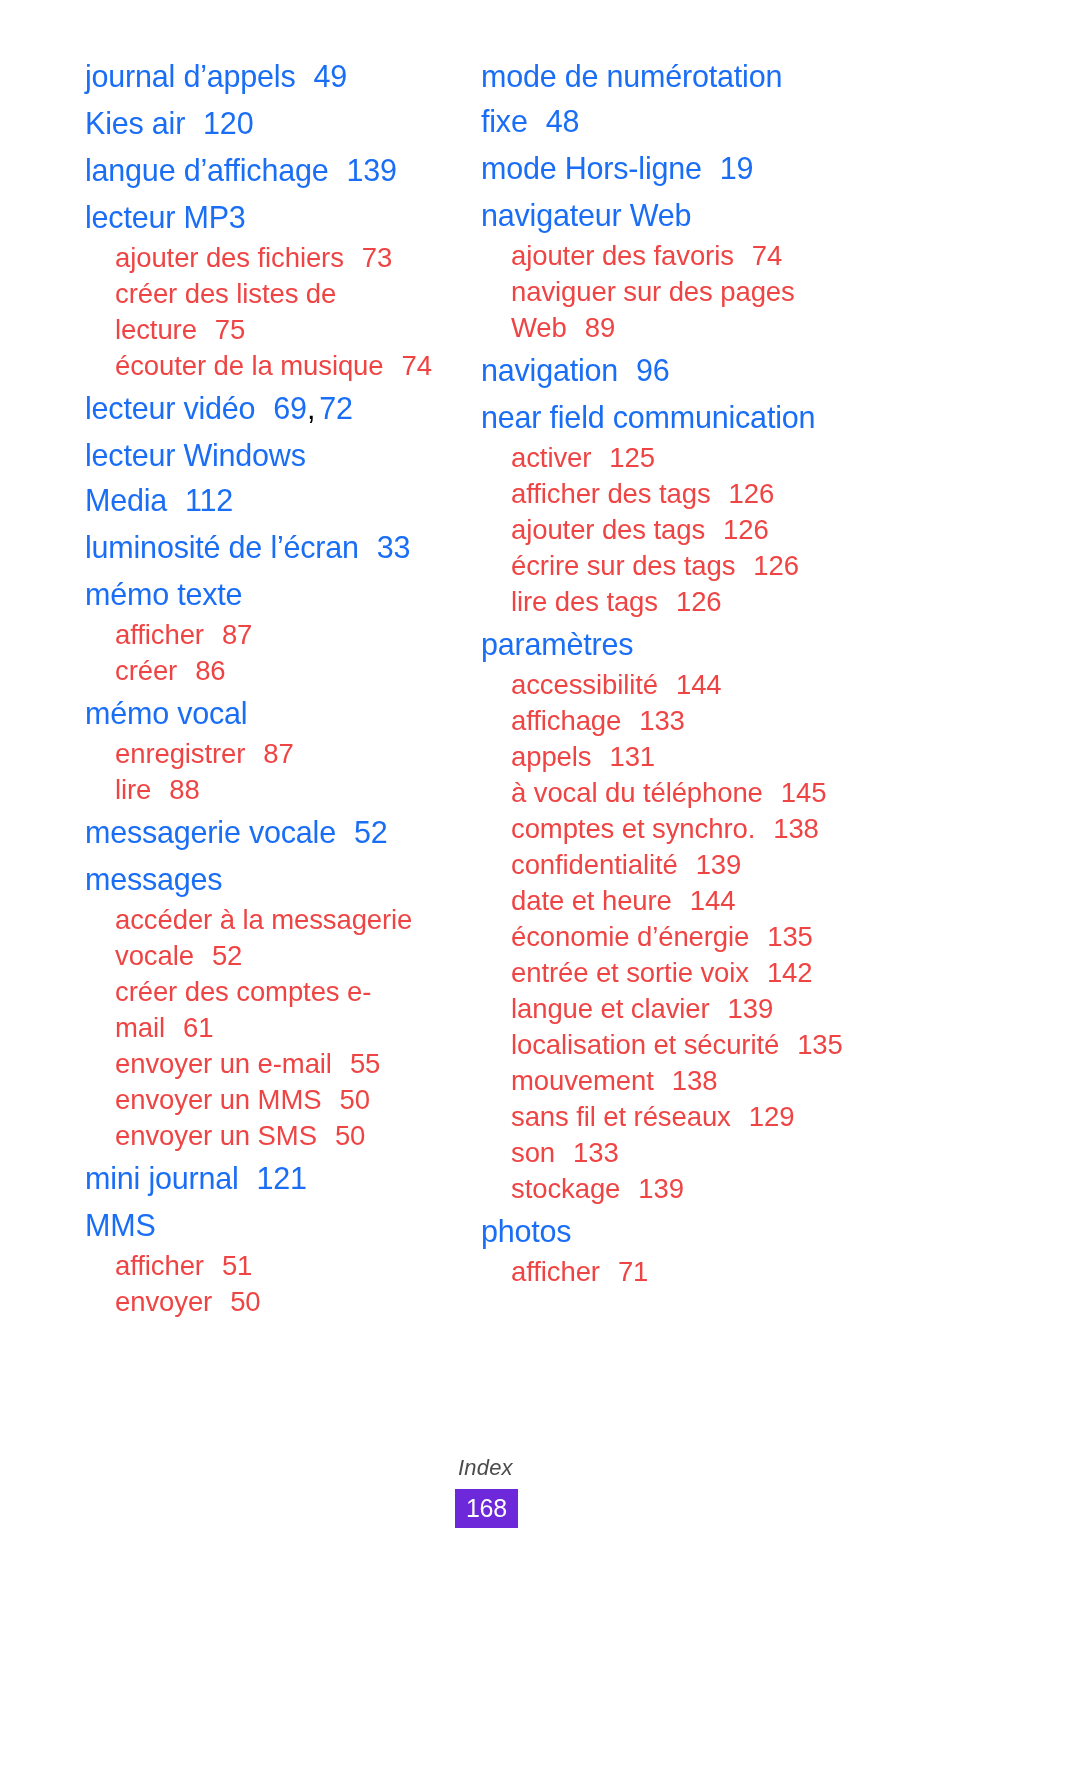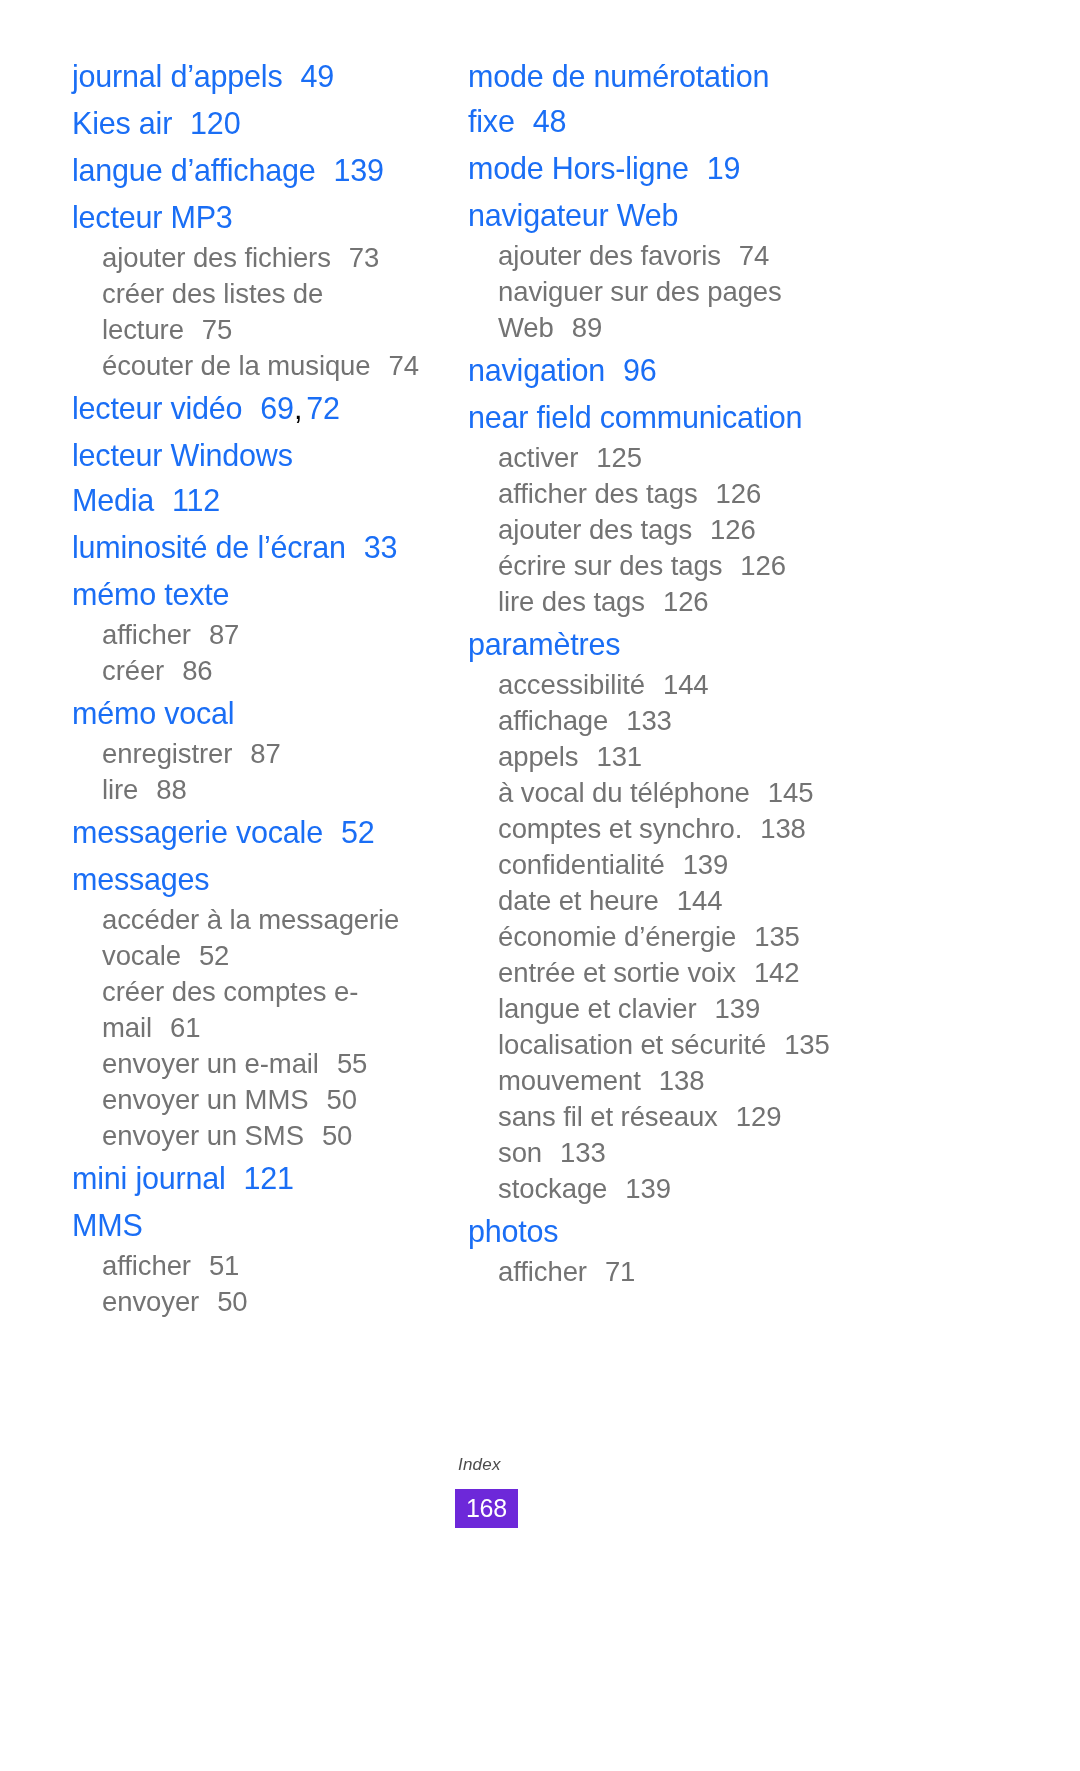--- a/index.html
+++ b/index.html
@@ -28,21 +28,21 @@
     top: 52px;
     width: 1080px;
     display: flex;
     flex-direction: row;
     align-items: flex-start;
   }
   .col {
     width: 430px;
     box-sizing: border-box;
   }
-  .col-left { padding-left: 72px; }
+  .col-left { padding-left: 72px; margin-left: 13px; }
   .col-right { padding-left: 28px; margin-left: 10px; }
 
   
   .entry {
     color: #1a6ef5;
     font-size: 30.5px;
     line-height: 45px;
     letter-spacing: -0.2px;
     white-space: nowrap;
     margin-top: 2px;
@@ -52,21 +52,21 @@
     margin-left: 18px;
   }
   .entry .sep {
     color: #000000;
     margin-left: 0px;
     margin-right: 4px;
   }
 
   
   .sub {
-    color: #737373;
+    color: #ef4444;
     font-size: 27.5px;
     line-height: 36px;
     letter-spacing: -0.1px;
     padding-left: 30px;
     white-space: nowrap;
   }
   .sub.wrap { white-space: normal; }
   .sub .num { margin-left: 18px; }
 
   
@@ -74,21 +74,21 @@
     position: absolute;
     left: 0;
     top: 1455px;
     width: 1080px;
   }
   .footer-label {
     position: absolute;
     left: 458px;
     top: 0px;
     font-style: italic;
-    font-size: 17px;
+    font-size: 22px;
     color: #4b4b4b;
     letter-spacing: 0.2px;
   }
   .footer-badge {
     position: absolute;
     left: 455px;
     top: 34px;
     background: #6d28d9;
     color: #ffffff;
     font-size: 25px;

